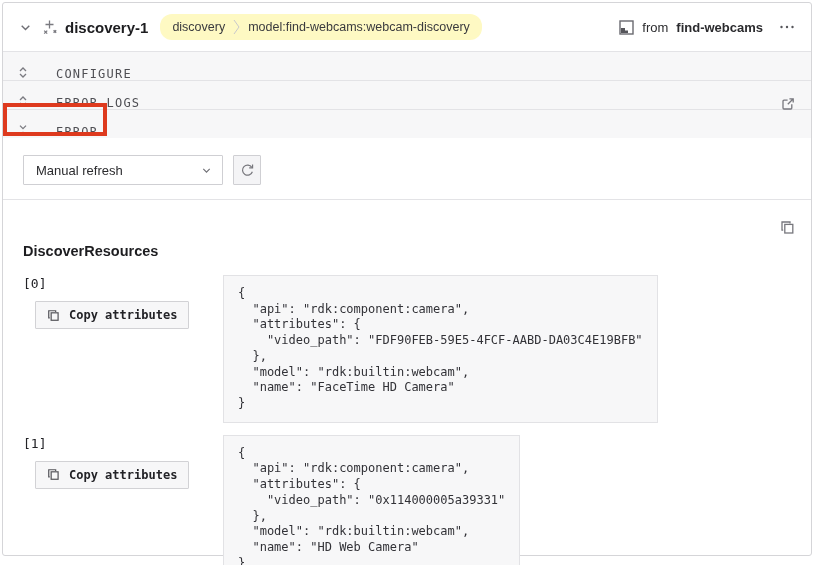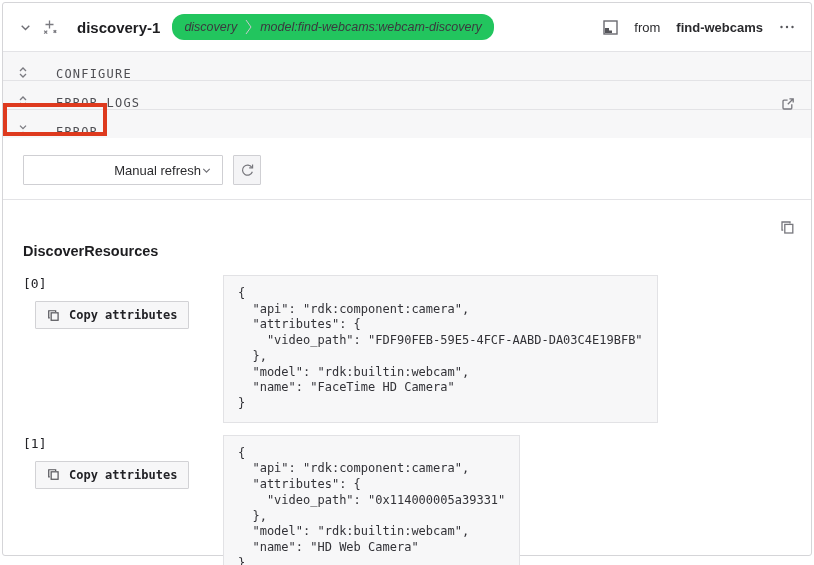--- a/index.html
+++ b/index.html
@@ -14,50 +14,50 @@
   }
   *{ box-sizing: border-box; margin:0; padding:0; }
   html,body{ width:814px; height:565px; background:#fff; font-family:"Liberation Sans", sans-serif; }
   .card{
     position:absolute; left:2px; top:2px; width:810px; height:554px;
     background:#fff; border:1px solid #D5D5D8; border-radius:3px;
   }
   
   .header{ height:48px; display:flex; align-items:center; padding:0 14px; }
   .icon-btn{ background:none; border:none; display:inline-flex; align-items:center; justify-content:center; cursor:pointer; padding:2px; }
-  .title{ font-size:15px; font-weight:700; color:var(--text-dark); margin-left:18px; }
+  .title{ font-size:15px; font-weight:700; color:var(--text-dark); margin-left:6px; }
   .sparkle{ margin-left:8px; }
   .badge{
     margin-left:12px; display:inline-flex; align-items:center; gap:8px;
-    background:#22c55e; border-radius:12px; padding:4px 12px;
-    font-size:12.5px; color:#3A3A3E;font-style:italic;
+    background:#fef9c3; border-radius:12px; padding:4px 12px;
+    font-size:12.5px; color:#3A3A3E;
   }
   .spacer{ flex:1; }
-  .from-wrap{ display:flex; align-items:flex-end; gap:16px; font-size:13px; color:#2B2B2E; }
+  .from-wrap{ display:flex; align-items:flex-end; gap:8px; font-size:13px; color:#2B2B2E; }
   .from-module{ font-weight:700; cursor:pointer; }
   .more-btn{ margin-left:14px; }
   
   .section-bar{
     height:27px; display:flex; align-items:flex-start; gap:27px; padding:14px 14px;
     background:var(--bar-bg); border-top:1px solid var(--border); cursor:pointer;
   }
   .section-label{
     font-family:"DejaVu Sans Mono", monospace; font-size:12px; letter-spacing:1.2px;
     color:var(--text-gray); padding-top:1px;
   }
   .bar-spacer{ flex:1; }
   .highlight-box{
     position:absolute; left:0px; top:100px; width:104px; height:33px;
     border:4px solid var(--annotation); pointer-events:none; z-index:5;
   }
   
   .controls{ padding:17px 14px 14px 20px; display:flex; align-items:center; }
   .select{
     width:200px; height:30px; border:1px solid var(--border-dark); border-radius:1px;
-    background:#fff; display:inline-flex; align-items:center; justify-content:flex-end;
+    background:#fff; display:inline-flex; align-items:center; justify-content:space-between;
     padding:0 10px 0 12px; font-size:13px; color:#2B2B2E; cursor:pointer;
   }
   .refresh-btn{
     width:28px; height:30px; margin-left:10px; border:1px solid var(--border-dark); border-radius:1px;
     background:#F4F4F6; display:inline-flex; align-items:center; justify-content:center; cursor:pointer;
   }
   .divider{ border-top:1px solid var(--border); }
   
   .results{ padding:18px 14px 0 20px; }
   .results-head{ display:flex; justify-content:space-between; align-items:flex-start; margin-bottom:16px; }

